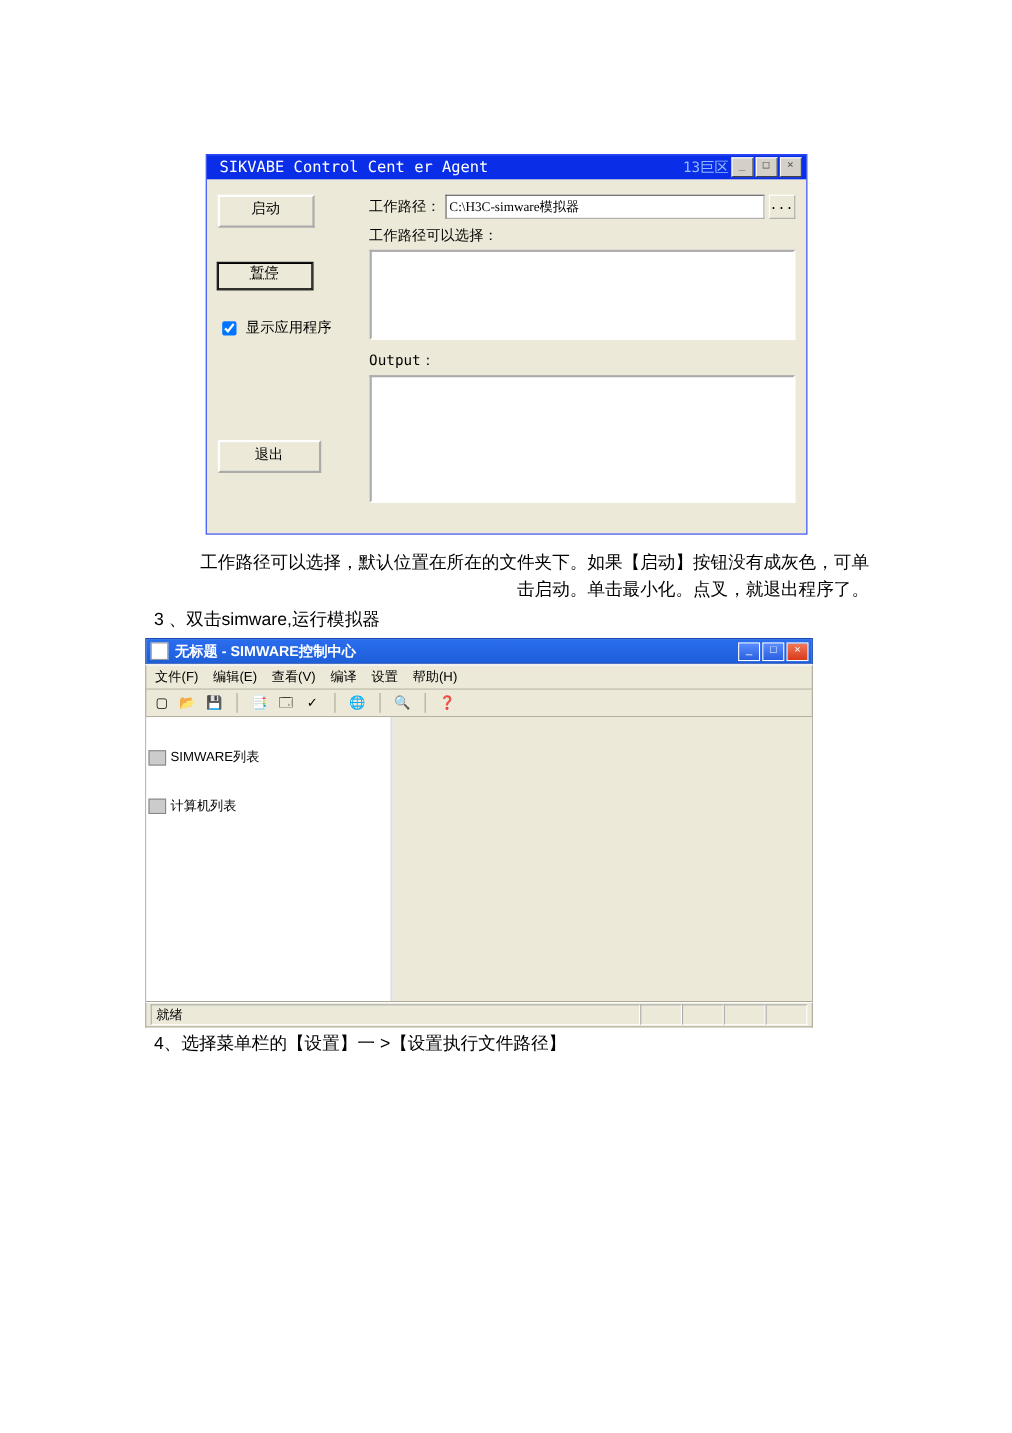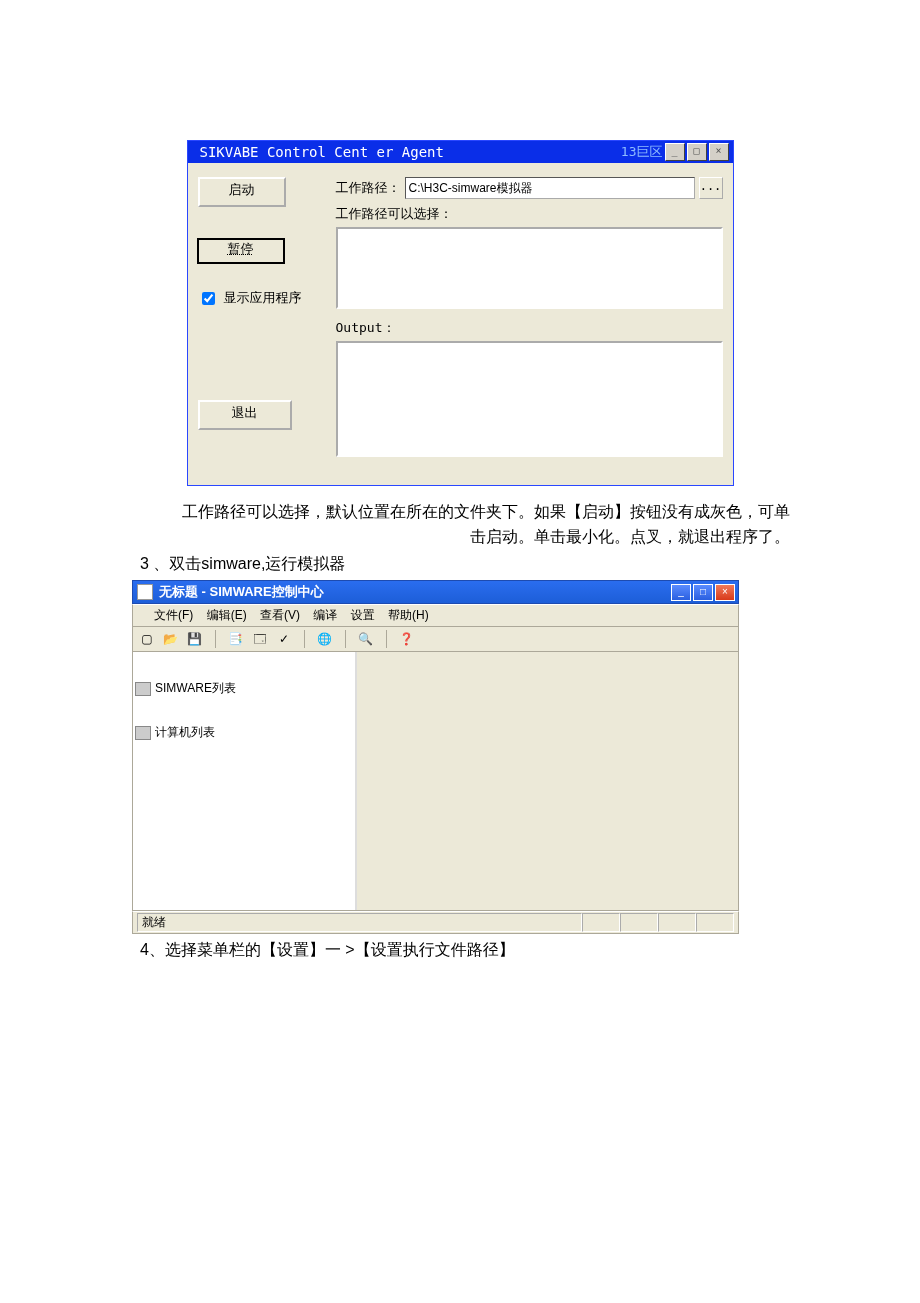--- a/index.html
+++ b/index.html
@@ -65,30 +65,31 @@
     margin:18px 0 18px 0;
     background:#ece9d8;
     border:1px solid #000;
     outline:1px solid #000;
     font-size:13px;
     text-align:center;
     line-height:18px;
     display:inline-block;
     text-decoration:underline dotted 1px #000;
     padding:0;
+    font-family:Liberation Mono, monospace;
   }
   .checkbox-row { font-size:13px; display:flex; gap:6px; margin-top:8px; }
   .exit-wrap { margin-top:92px; }
   .label-row { font-size:13px; margin-bottom:6px; display:flex; align-items:center;}
   .path-input {
     flex:1;
     height:18px;
     background:#fff;
     border:1px inset #aaa;
-    font-family:Liberation Sans, sans-serif;
+    font-family:Liberation Serif, serif;
     font-size:12px;
     padding:1px 3px;
     margin:0 4px 0 4px;
   }
   .browse-btn {
     width:22px; height:20px;
     background:#ece9d8;
     border:1px outset #fff;
     font-family:monospace;
     font-size:12px; line-height:16px; text-align:center;
@@ -132,21 +133,21 @@
     border:1px solid #fff; color:#fff; font-size:10px;text-align:center;line-height:13px;
   }
   .xp-close {
     width:18px;height:15px;background:linear-gradient(#f07a5a,#d83a1a);
     border:1px solid #fff;color:#fff;font-size:10px;text-align:center;line-height:13px;
   }
   .menubar {
     background:#ece9d8;
     border:1px solid #aca899;
     border-top:1px solid #fff;
-    padding:2px 21px;
+    padding:2px 8px;
     font-size:12px;
   }
   .menubar span { margin-right:10px; color:#000;}
   .toolbar {
     background:#ece9d8;
     border-left:1px solid #aca899; border-right:1px solid #aca899;
     padding:3px 6px;
     display:flex; align-items:center; gap:8px;
   }
   .toolbar .sep { width:1px;height:18px;background:#aca899;margin:0 4px;}

